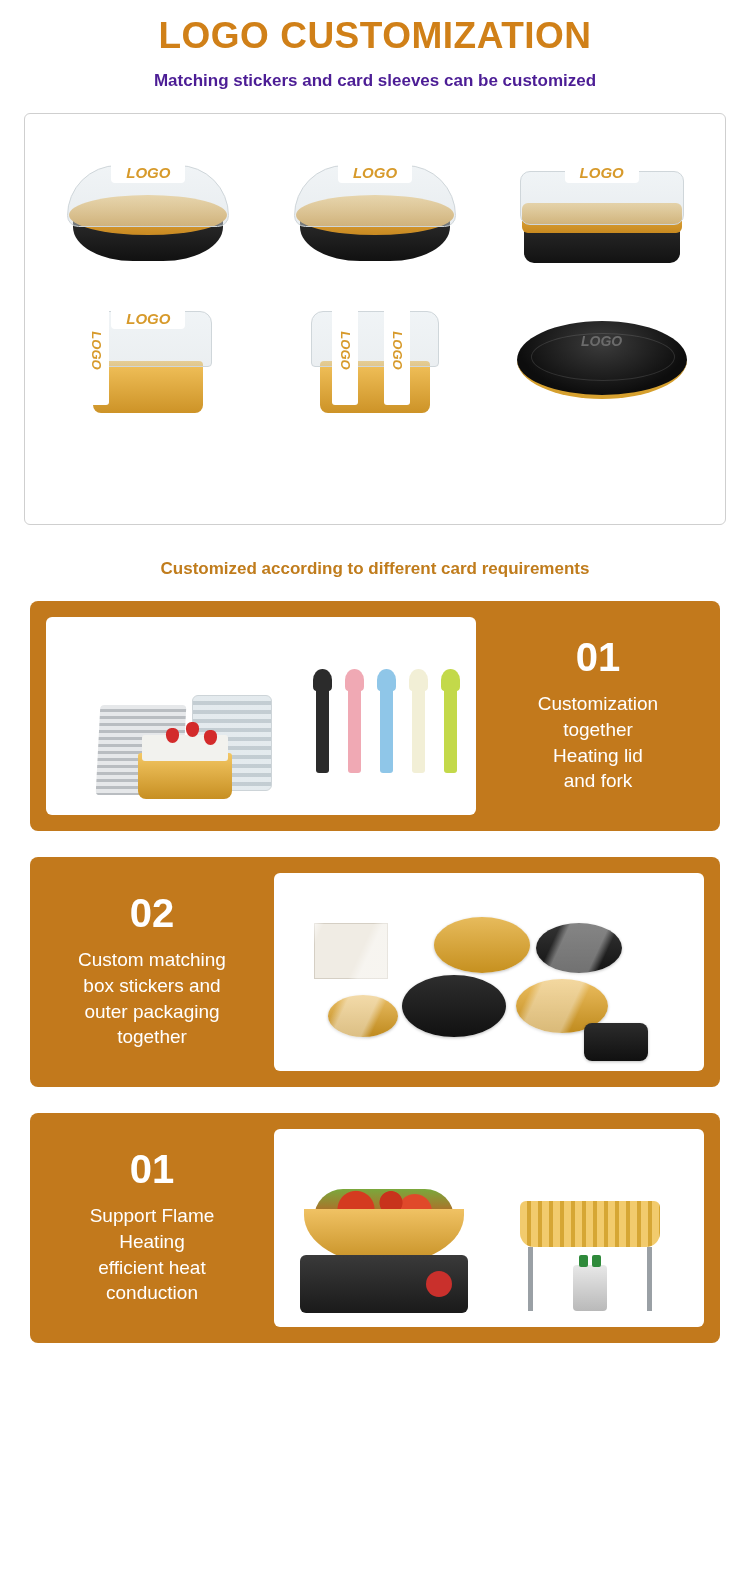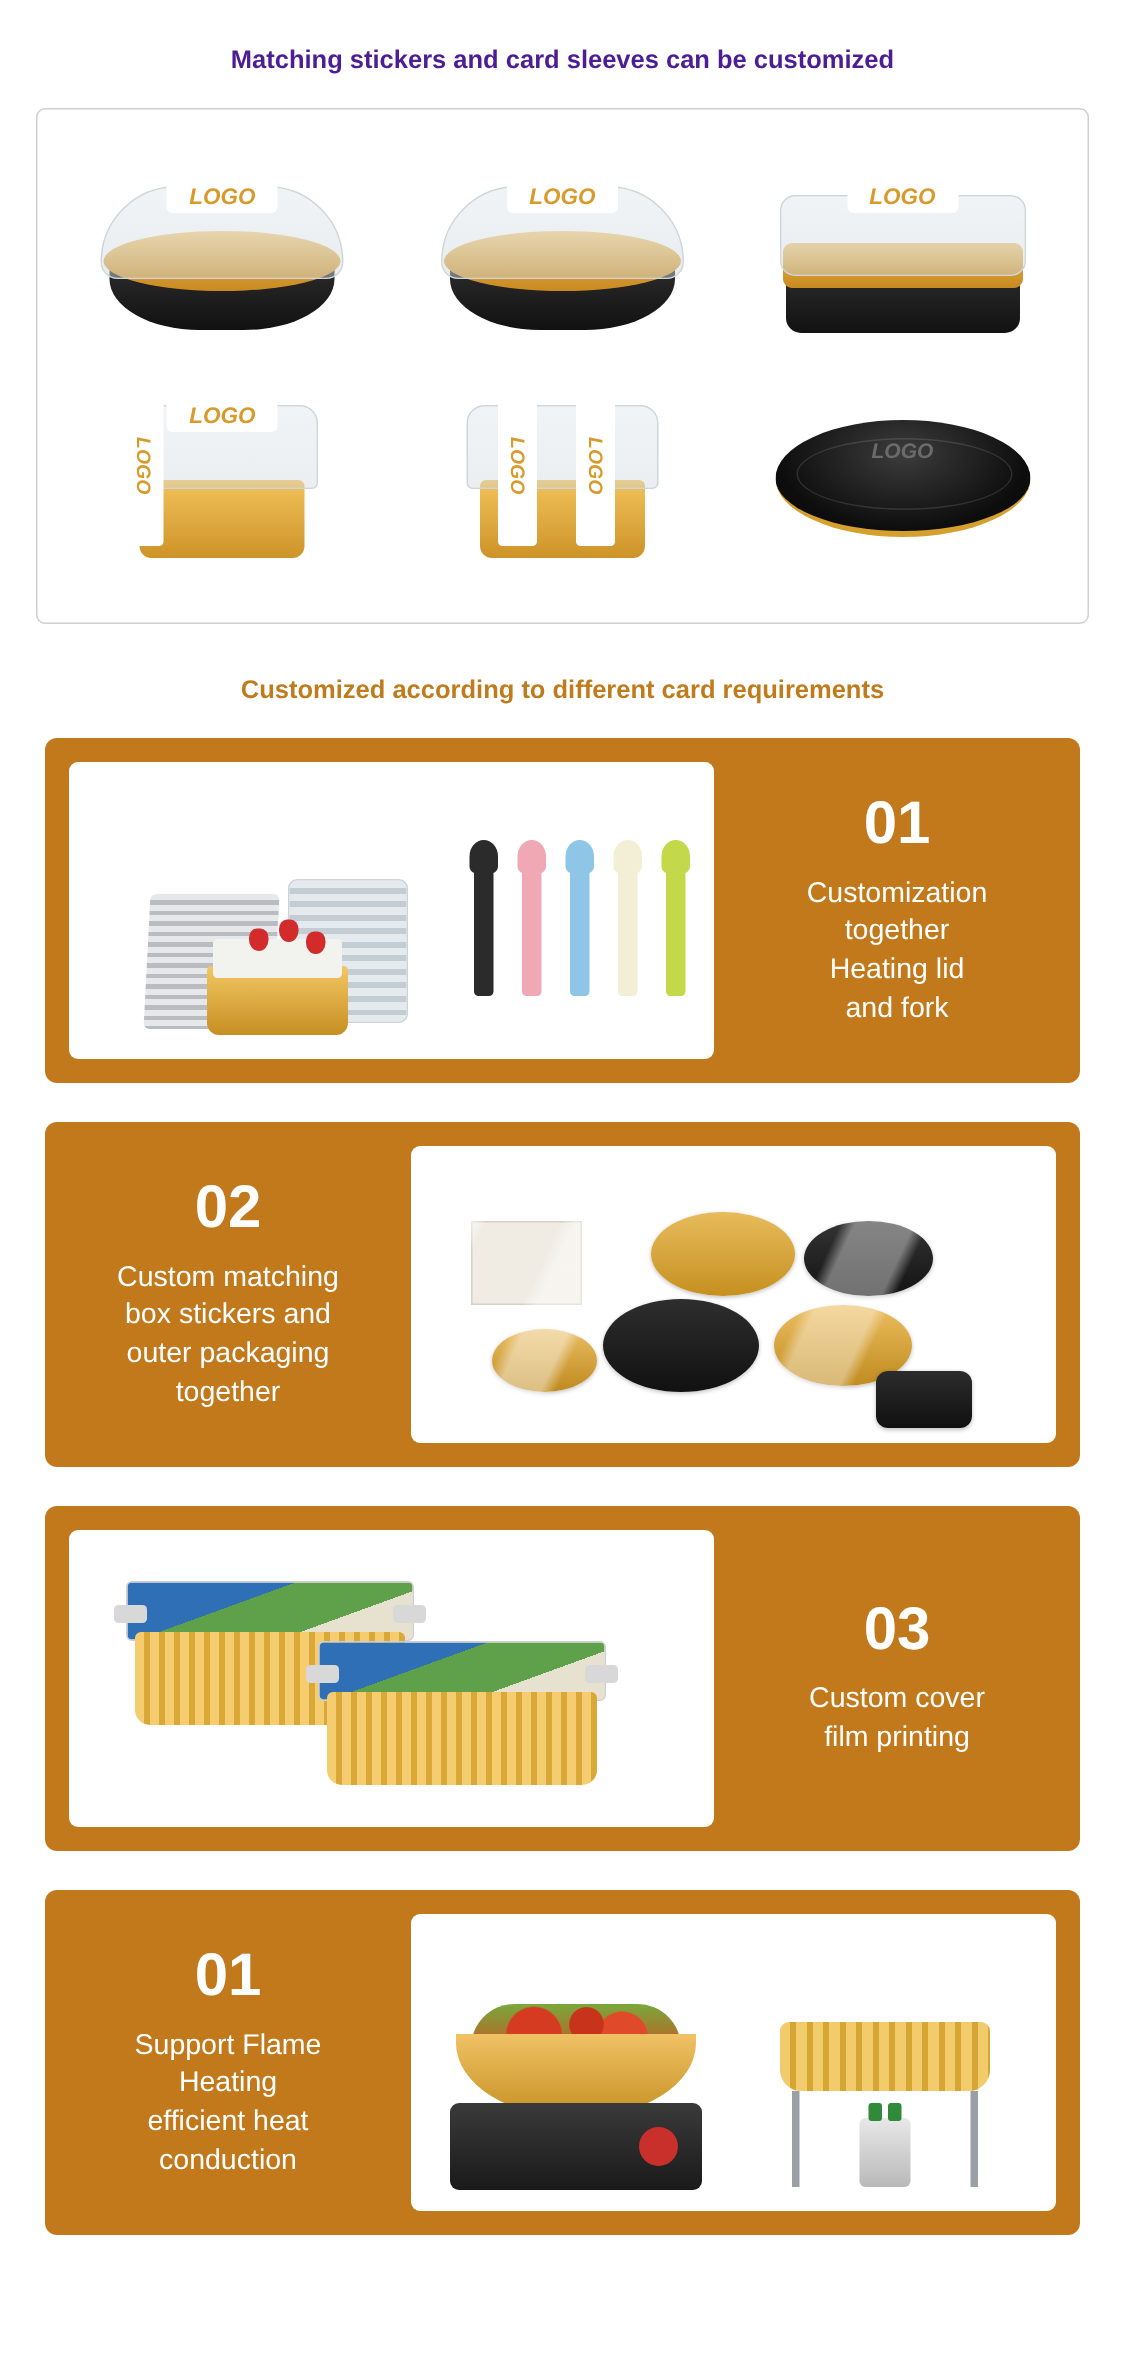--- a/index.html
+++ b/index.html
@@ -34,21 +34,21 @@
     font-size: 17px;
     font-weight: bold;
     color: #4c1d95;
   }
 
   
   .showcase {
     margin: 22px 24px 0 24px;
     border: 1px solid #cfcfcf;
     border-radius: 6px;
-    height: 344px;
+    height: 412px;
     padding: 14px 10px;
     background: #fff;
   }
   .showcase-row {
     display: flex;
     justify-content: space-around;
     align-items: center;
     height: 150px;
   }
 
@@ -329,20 +329,21 @@
     content: ""; position: absolute; top: -10px; right: 6px;
     width: 9px; height: 12px; background: #2f8a3b; border-radius: 2px;
   }
 </style>
 </head>
 <body>
 
 <div class="page">
 
   <div class="header">
+    <div class="main-title">LOGO CUSTOMIZATION</div>
     <div class="subtitle">Matching stickers and card sleeves can be customized</div>
   </div>
 
   <div class="showcase">
 
     <div class="showcase-row">
 
       <div class="prod">
         <div class="bowl-base"></div>
         <div class="bowl-gold"></div>
@@ -439,45 +440,20 @@
       </div>
       <div class="card-text">
         <div class="card-num">02</div>
         <div class="card-desc">Custom matching
 box stickers and
 outer packaging
 together</div>
       </div>
     </div>
 
-    <div class="card">
-      <div class="card-photo">
-        <div class="ftray" style="left:44px; top:34px;">
-          <div class="film">
-            <div class="filmtext">&nbsp;</div>
-          </div>
-          <div class="ear" style="left:-14px;"></div>
-          <div class="ear" style="right:-14px;"></div>
-          <div class="body"></div>
-        </div>
-        <div class="ftray" style="left:172px; top:74px;">
-          <div class="film">
-            <div class="filmtext">&nbsp;</div>
-          </div>
-          <div class="ear" style="left:-14px;"></div>
-          <div class="ear" style="right:-14px;"></div>
-          <div class="body"></div>
-        </div>
-      </div>
-      <div class="card-text">
-        <div class="card-num">03</div>
-        <div class="card-desc">Custom cover
-film printing</div>
-      </div>
-    </div>
 
     <div class="card reverse">
       <div class="card-photo">
         <div class="food"></div>
         <div class="wok"></div>
         <div class="stove">
           <div class="stove-knob"></div>
         </div>
         <div class="rack">
           <div class="pan"></div>

